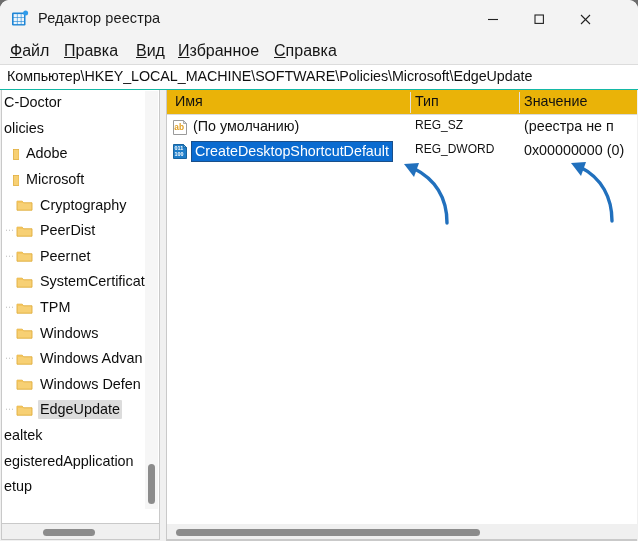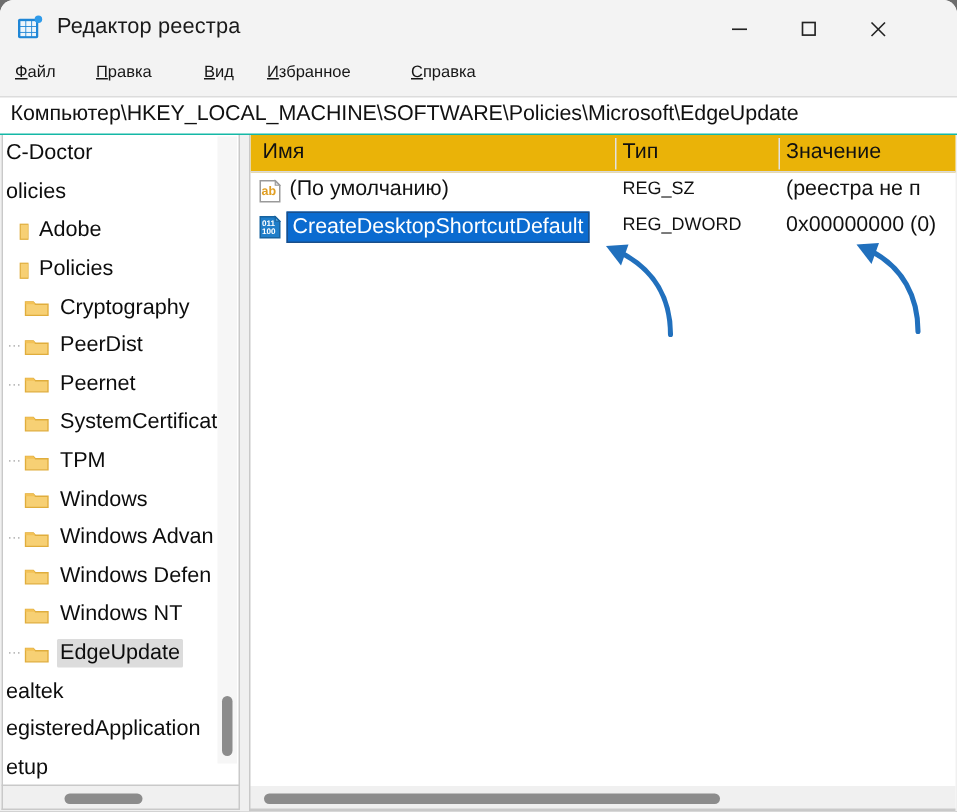--- a/index.html
+++ b/index.html
@@ -66,21 +66,21 @@
   .menubar {
     position: absolute;
     left: 0; top: 38px;
     width: 638px;
     height: 26px;
     background: #f3f3f3;
   }
   .menu-item {
     position: absolute;
     top: 4px;
-    font-size: 11px;
+    font-size: 16px;
     color: #161616;
     white-space: nowrap;
   }
   .menu-item u { text-decoration: underline; text-underline-offset: 1px; }
 
   
   .addressbar {
     position: absolute;
     left: 0; top: 64px;
     width: 638px;
@@ -391,21 +391,21 @@
               </svg>
             </span>
             <span class="label">Adobe</span>
           </div>
           <div class="tree-row" style="padding-left: 0px;">
             <span class="folder">
               <svg width="17" height="14" viewBox="0 0 17 14">
                 <rect x="11.5" y="2.5" width="5.5" height="10" fill="#f7d074" stroke="#e0ad3c" stroke-width="0.8"></rect>
               </svg>
             </span>
-            <span class="label">Policies</span>
+            <span class="label">Microsoft</span>
           </div>
           <div class="tree-row" style="padding-left: 14px;">
             <span class="folder">
               <svg width="17" height="14" viewBox="0 0 17 14">
                 <path d="M1 3.2 H6.2 L7.6 4.8 H16 V12.2 H1 Z" fill="#f7d074" stroke="#e0ad3c" stroke-width="0.9"></path>
                 <path d="M1 3.2 H6.2 L7.6 4.8 H1 Z" fill="#f3c257"></path>
               </svg>
             </span>
             <span class="label">Cryptography</span>
           </div>
@@ -468,29 +468,20 @@
             <span class="label">Windows Advan</span>
           </div>
           <div class="tree-row" style="padding-left: 14px;">
             <span class="folder">
               <svg width="17" height="14" viewBox="0 0 17 14">
                 <path d="M1 3.2 H6.2 L7.6 4.8 H16 V12.2 H1 Z" fill="#f7d074" stroke="#e0ad3c" stroke-width="0.9"></path>
                 <path d="M1 3.2 H6.2 L7.6 4.8 H1 Z" fill="#f3c257"></path>
               </svg>
             </span>
             <span class="label">Windows Defen</span>
-          </div>
-          <div class="tree-row" style="padding-left: 14px;">
-            <span class="folder">
-              <svg width="17" height="14" viewBox="0 0 17 14">
-                <path d="M1 3.2 H6.2 L7.6 4.8 H16 V12.2 H1 Z" fill="#f7d074" stroke="#e0ad3c" stroke-width="0.9"></path>
-                <path d="M1 3.2 H6.2 L7.6 4.8 H1 Z" fill="#f3c257"></path>
-              </svg>
-            </span>
-            <span class="label">Windows NT</span>
           </div>
           <div class="tree-row selected" style="padding-left: 14px;">
             <span class="expander" style="left: 3px;">⋯</span>
             <span class="folder">
               <svg width="17" height="14" viewBox="0 0 17 14">
                 <path d="M1 3.2 H6.2 L7.6 4.8 H16 V12.2 H1 Z" fill="#f7d074" stroke="#e0ad3c" stroke-width="0.9"></path>
                 <path d="M1 3.2 H6.2 L7.6 4.8 H1 Z" fill="#f3c257"></path>
               </svg>
             </span>
             <span class="label">EdgeUpdate</span>

